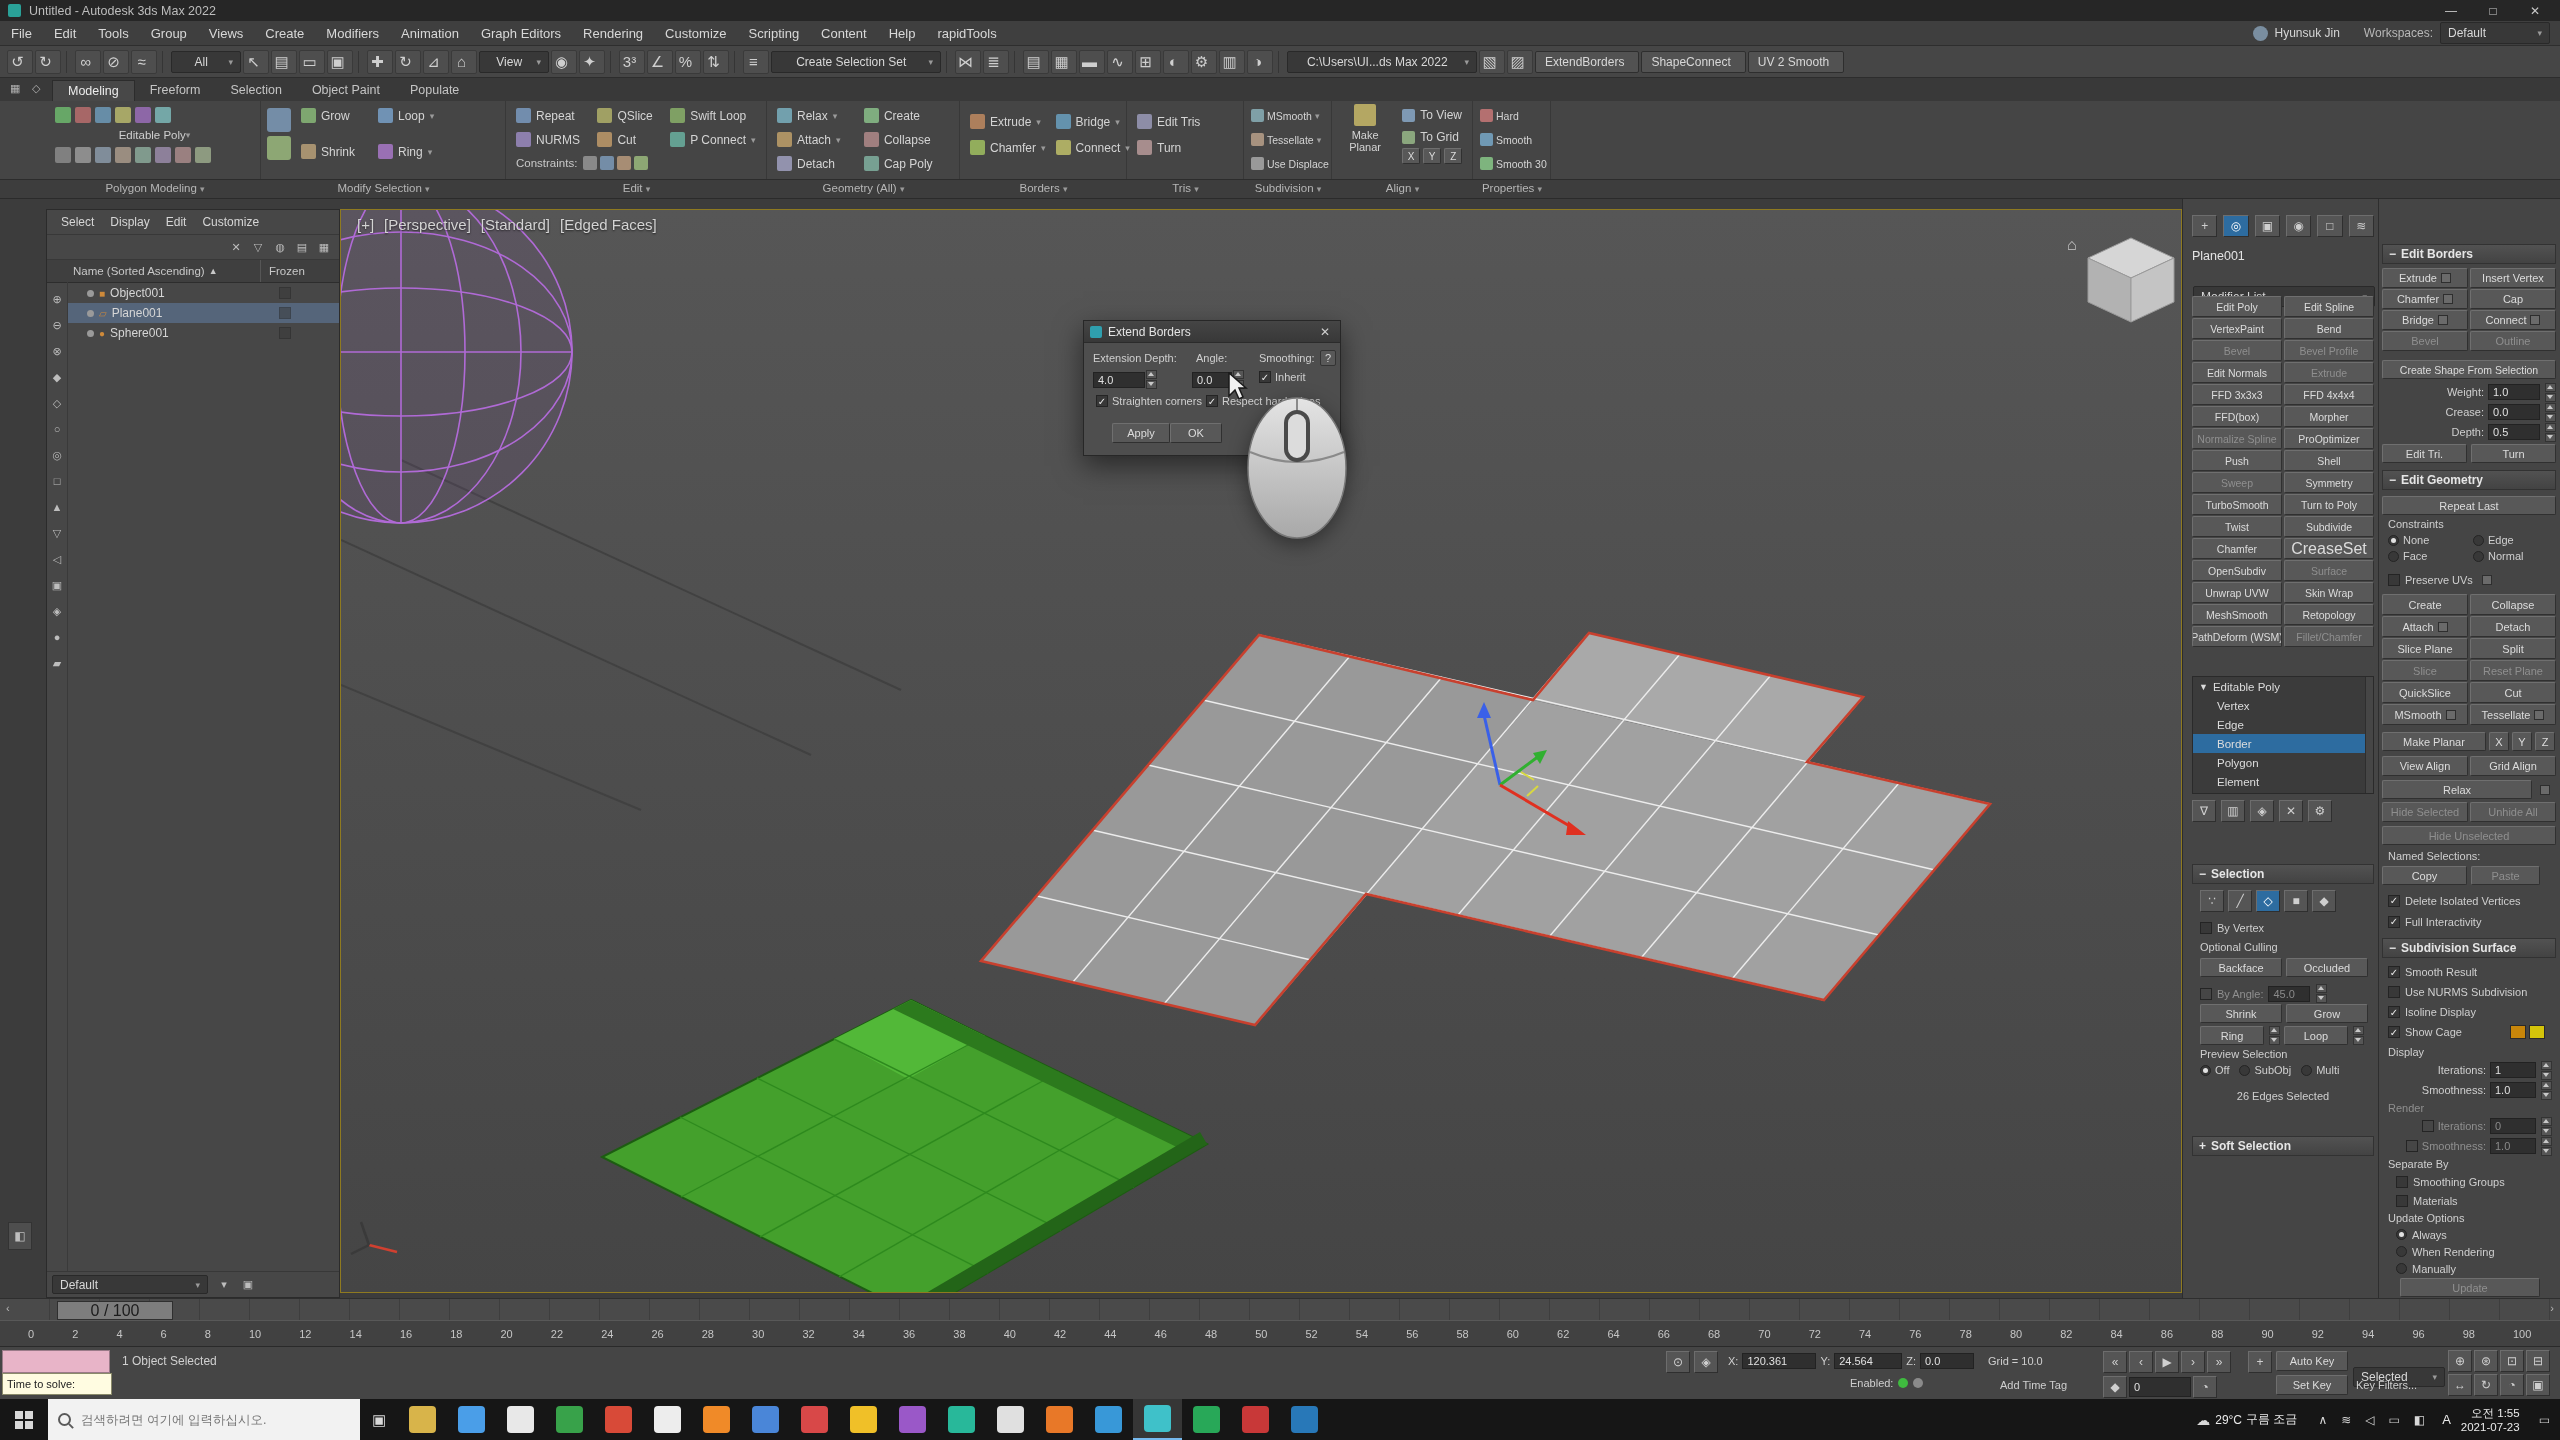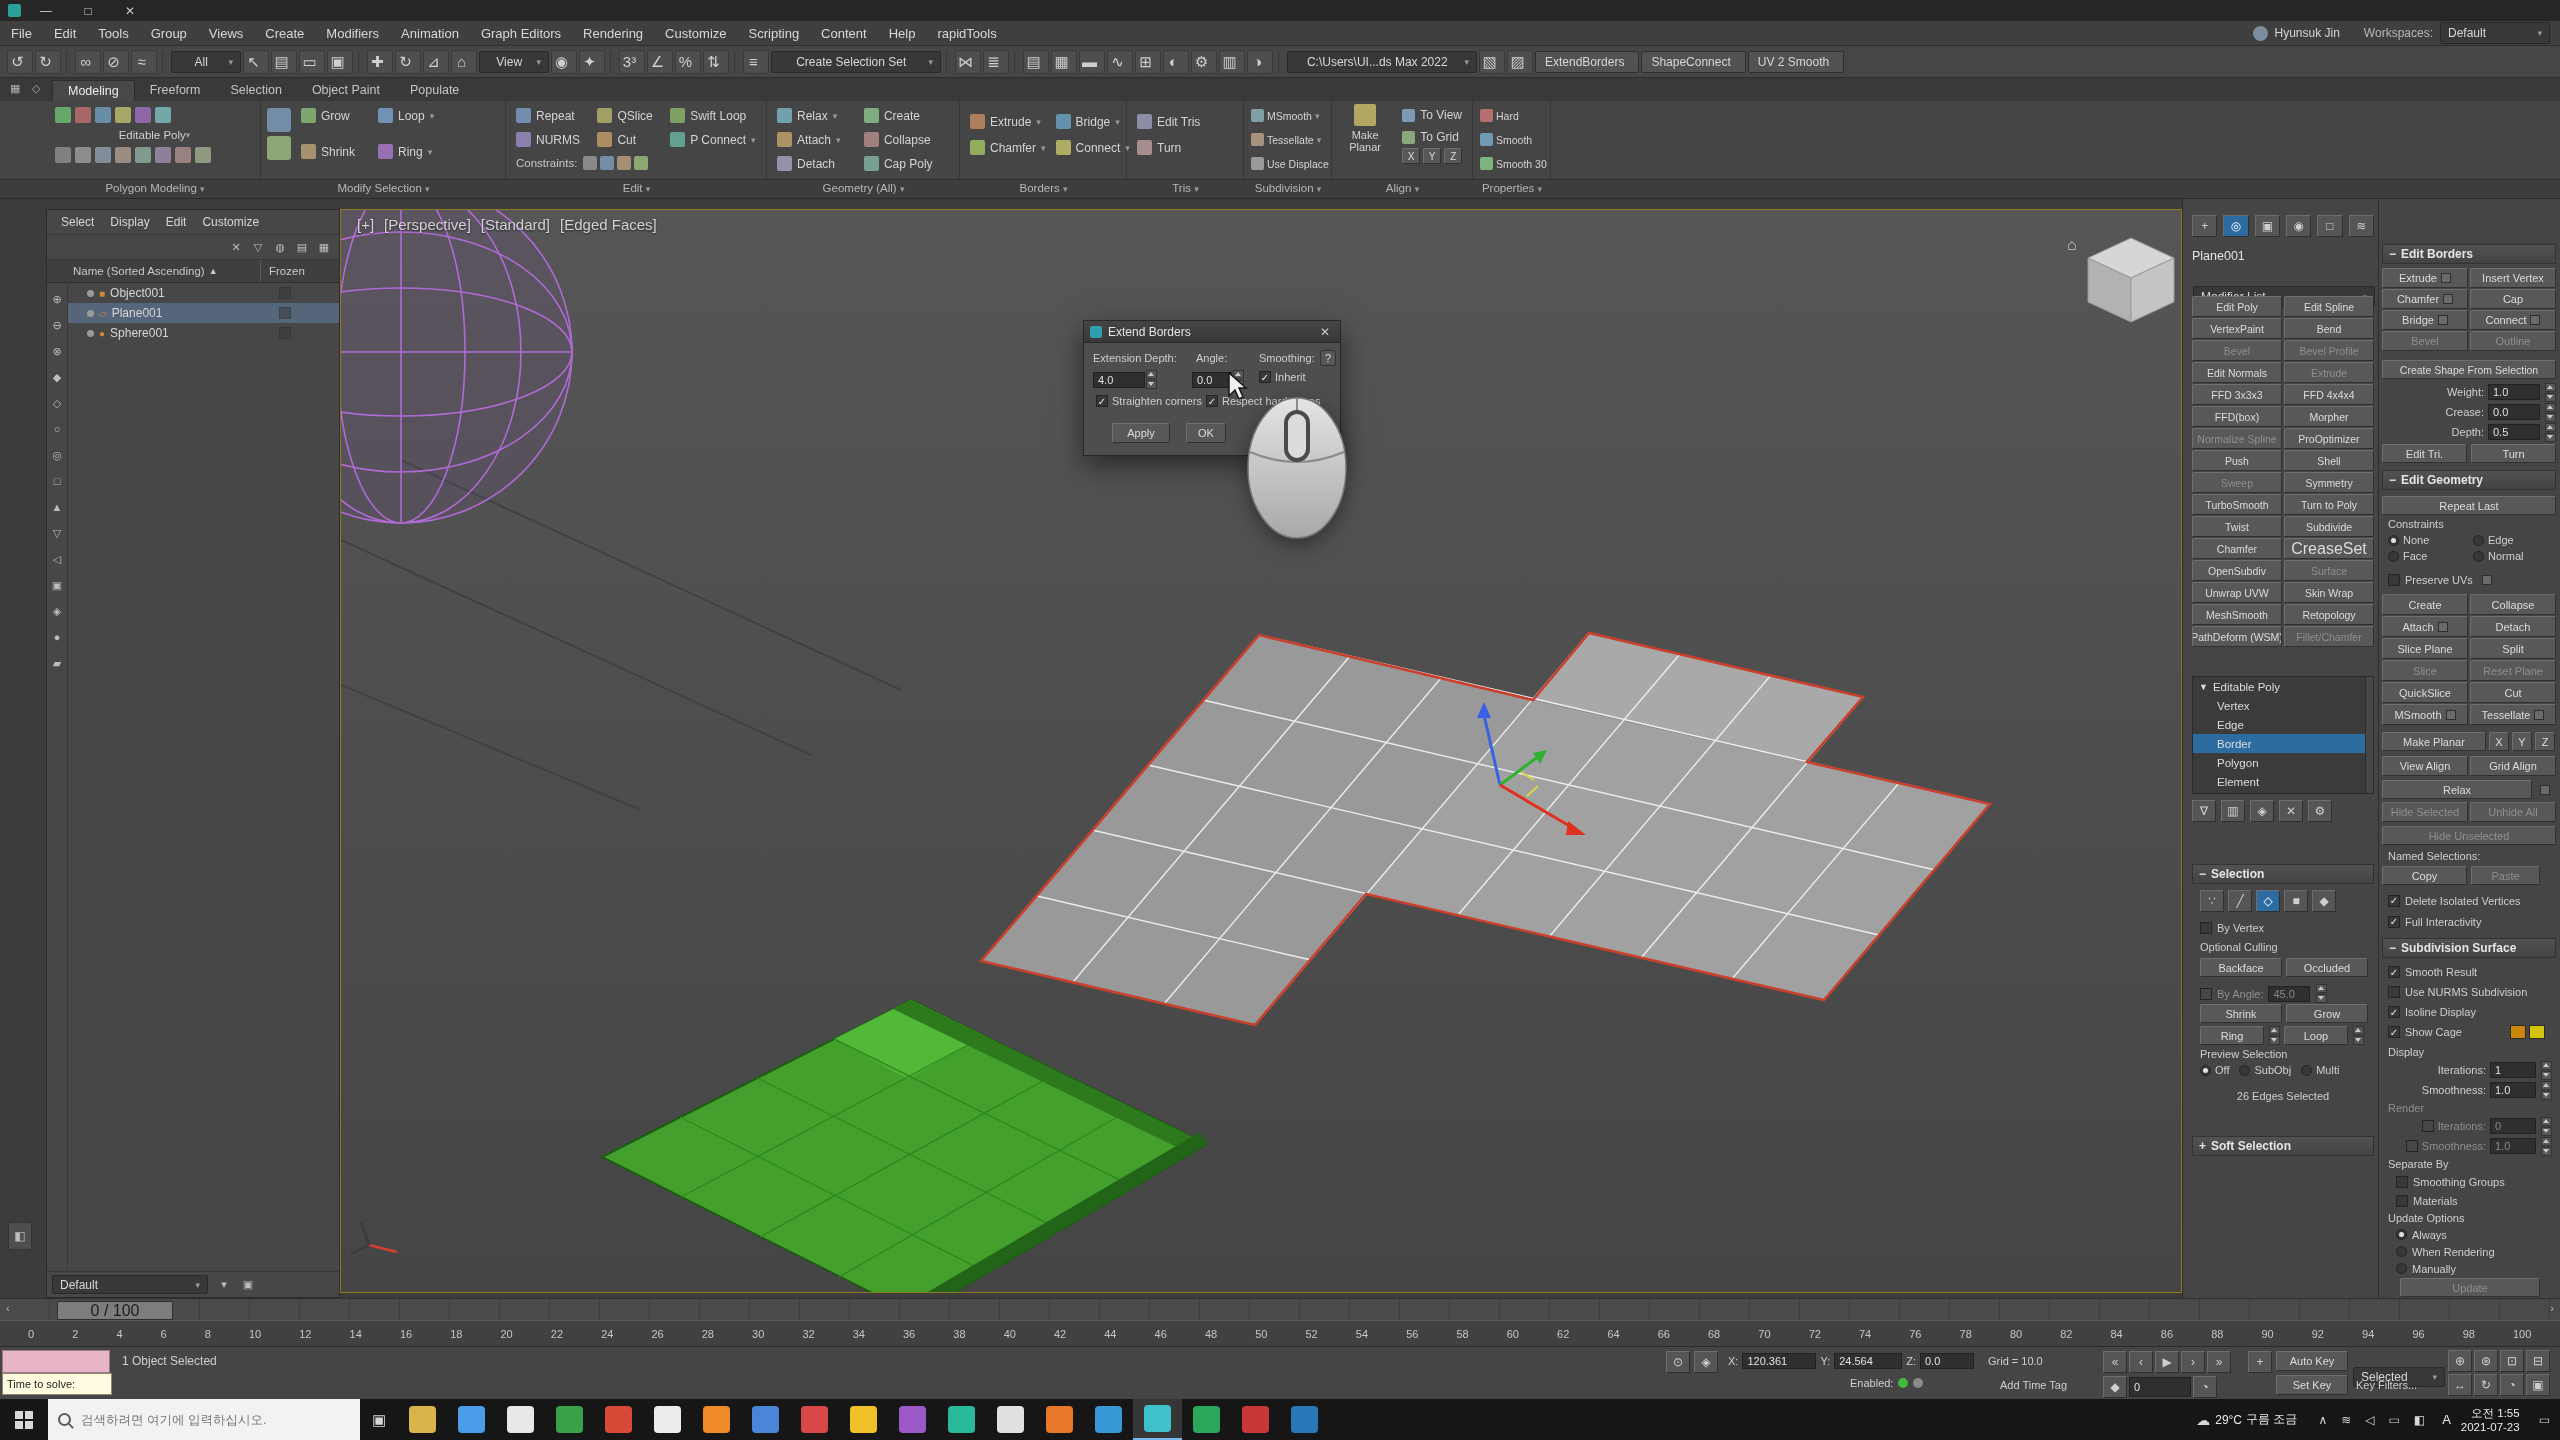--- a/index.html
+++ b/index.html
@@ -79,20 +79,21 @@
   .mag{width:9px;height:9px;border:2px solid #5a5a5a;border-radius:50%;position:relative;display:inline-block}
   .mag::after{content:"";position:absolute;width:6px;height:2px;background:#5a5a5a;transform:rotate(45deg);left:8px;top:10px}
 </style>
 </head>
 <body>
 
 <div id="root">
 
   <div class="abs" id="title-bar">
     <span style="width:13px;height:13px;background:#2aa198;border-radius:2px;display:inline-block"></span>
+    <span style="flex:1">Untitled - Autodesk 3ds Max 2022</span>
     <span class="winbtn">—</span>
     <span class="winbtn">□</span>
     <span class="winbtn">✕</span>
   </div>
 
   <div class="abs" id="menu-bar">
     <div style="display:flex;align-items:center">
 
     <span class="menu-item">File</span>
         <span class="menu-item">Edit</span>
@@ -1310,21 +1311,21 @@
       </div>
       <div class="abs flex" style="left:12px;top:52px;gap:4px">
         <span class="chk checked"></span>
         <span class="lbl">Straighten corners</span>
       </div>
       <div class="abs flex" style="left:122px;top:52px;gap:4px">
         <span class="chk checked"></span>
         <span class="lbl">Respect hard edges</span>
       </div>
       <div class="cbtn abs" style="left:28px;top:80px;width:58px;height:20px">Apply</div>
-      <div class="cbtn abs" style="left:102px;top:80px;width:40px;height:20px">OK</div>
+      <div class="cbtn abs" style="left:86px;top:80px;width:52px;height:20px">OK</div>
     </div>
   </div>
 
   <svg class="abs" width="116" height="150" viewBox="0 0 116 150" style="left:1240px;top:392px;z-index:40;filter:drop-shadow(0 6px 10px rgba(0,0,0,.4))">
     <defs>
       <linearGradient id="mg" x1="0" y1="0" x2="0" y2="1">
           <stop offset="0" stop-color="#e4e4e4"></stop>
           <stop offset="1" stop-color="#a8a8a8"></stop>
         </linearGradient>
     </defs>

